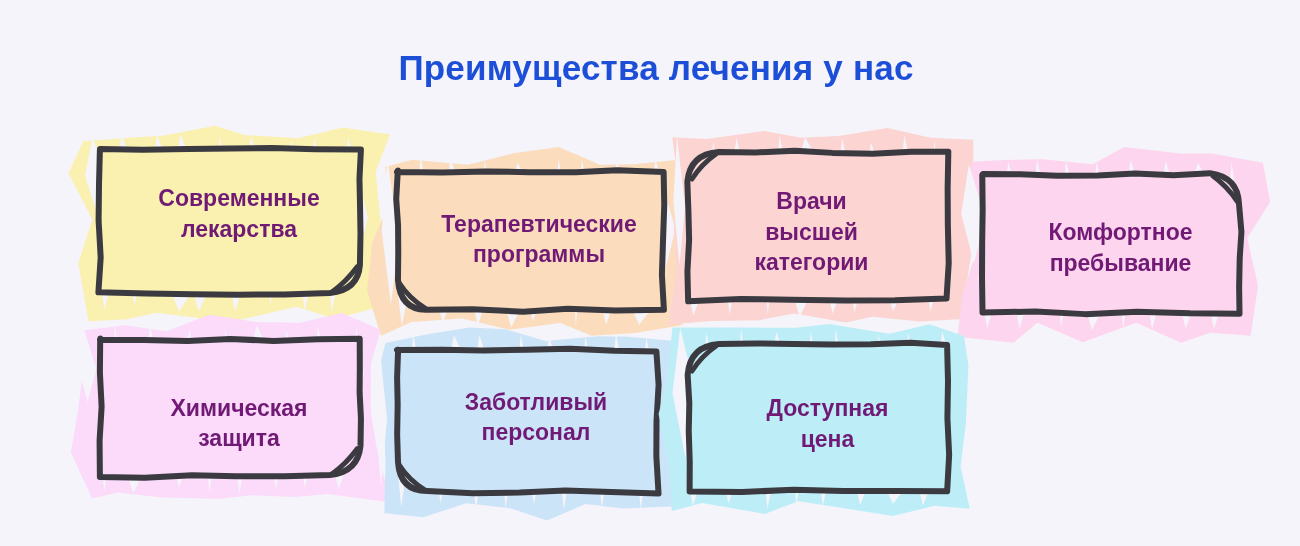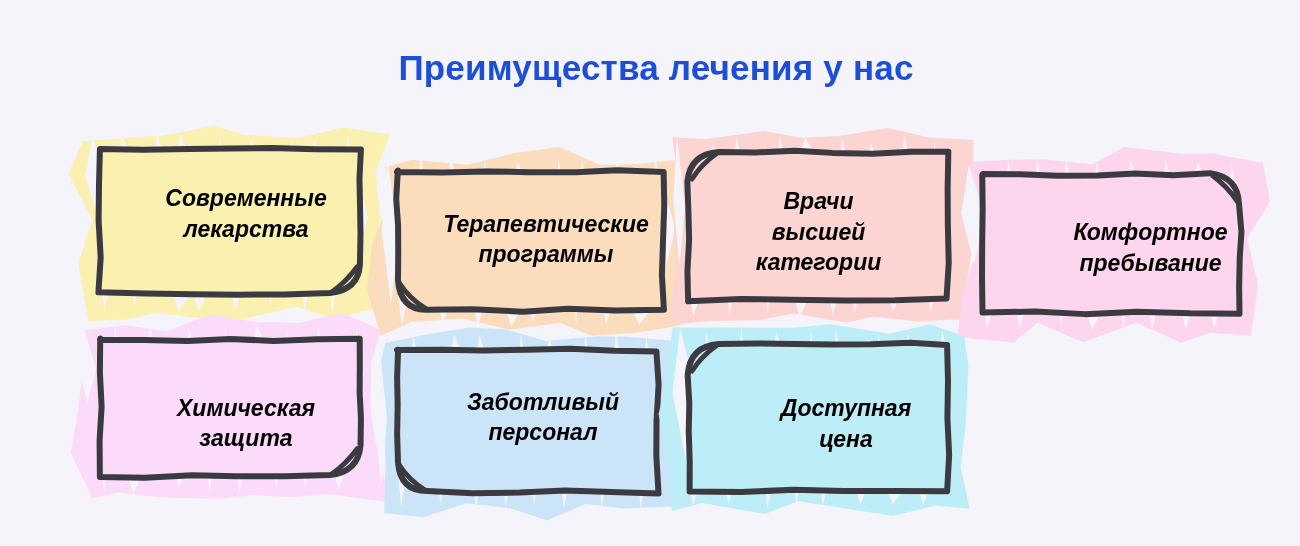--- a/index.html
+++ b/index.html
@@ -34,35 +34,34 @@
     position: absolute;
   }
   .card svg {
     position: absolute;
     left: 0;
     top: 0;
     overflow: visible;
   }
   .card-label {
     position: absolute;
-    left: 16px;
+    left: 9px;
     top: 0;
     width: 100%;
     height: 100%;
     display: flex;
     align-items: center;
     justify-content: center;
     text-align: center;
     font-size: 23px;
     font-weight: bold;
-    color: #000000;
+    color: #701a75;
     line-height: 1.32;
     white-space: pre-line;
     pointer-events: none;
-    font-style: italic;
   }
 </style>
 </head>
 <body>
 
 <div id="stage">
 
   <div id="page-title">Преимущества лечения у нас</div>
 
   <div id="cards-layer">
@@ -173,21 +172,21 @@
             <path d="M 112.06270576131688 159.00552126200273 L 123.35429526748972 135.88254801097392 L 114.88560313786009 116.96375171467763 L 106.41691100823046 140.08672496570642 Z" fill="#f5f4fa"></path>
             <path d="M 143.17138203017834 158.04159807956106 L 150.93584533607682 103.4476474622771 L 145.11249785665296 58.77986968449933 L 139.28915037722908 113.37382030178327 Z" fill="#f5f4fa"></path>
             <path d="M 172.14837105624142 158.69084362139918 L 187.73550240054868 96.2012242798354 L 176.04515389231824 45.07335390946504 L 164.35480538408777 107.56297325102881 Z" fill="#f5f4fa"></path>
             <path d="M 205.5615740740741 157.49646776406036 L 222.00018004115228 112.9679698216735 L 209.67122556584363 76.53556241426611 L 197.342271090535 121.06406035665294 Z" fill="#f5f4fa"></path>
             <path d="M 233.90481824417012 158.4090877914952 L 247.16197702331965 115.49109396433471 L 237.2191079389575 80.3763717421125 L 227.27623885459536 123.294365569273 Z" fill="#f5f4fa"></path>
           </g>
           <path d="M 3 3 L 40.32040380658436 3.160963648834019 L 77.10805641289437 4.684521604938272 L 117.75393947187929 4.609519890260631 L 154.99632458847734 2.600156035665295 L 193.53644633058985 4.239146090534979 L 230.01628000685872 2.13883573388203 Q 258 6 259 33 L 261.4296527777778 60.7689780521262 L 259.7333547668038 86.7511779835391 L 259.1249168381344 115.92000342935528 L 259.5203883744856 142.65076303155007 L 210.065448388203 142.25395061728395 L 156.91318329903976 140.63635631001372 L 105.26853137860084 143.12884430727024 L 55.29939386145402 140.58079732510288 L 2.514412722908093 141.47122770919069 L 2.00741512345679 106.93655521262002 L 2.1685245198902607 71.26505144032922 L 2.661938443072702 39.15795096021948 L 2.2703729423868313 3.8572290809327843 Z" fill="#fdd5ee"></path>
           <path d="M 3 3 L 40.32040380658436 3.160963648834019 L 77.10805641289437 4.684521604938272 L 117.75393947187929 4.609519890260631 L 154.99632458847734 2.600156035665295 L 193.53644633058985 4.239146090534979 L 230.01628000685872 2.13883573388203 Q 258 6 259 33 L 261.4296527777778 60.7689780521262 L 259.7333547668038 86.7511779835391 L 259.1249168381344 115.92000342935528 L 259.5203883744856 142.65076303155007 L 210.065448388203 142.25395061728395 L 156.91318329903976 140.63635631001372 L 105.26853137860084 143.12884430727024 L 55.29939386145402 140.58079732510288 L 2.514412722908093 141.47122770919069 L 2.00741512345679 106.93655521262002 L 2.1685245198902607 71.26505144032922 L 2.661938443072702 39.15795096021948 L 2.2703729423868313 3.8572290809327843 Z" fill="none" stroke="#3a3a40" stroke-width="6" stroke-linejoin="round" stroke-linecap="round"></path>
           <path d="M 233 5 Q 247.4 15.6 257 30" fill="none" stroke="#3a3a40" stroke-width="5" stroke-linecap="round"></path>
         </svg>
-        <div class="card-label" style="transform: translateY(4px); margin-left: 23px;">Комфортное
+        <div class="card-label" style="transform: translateY(4px);">Комфортное
 пребывание</div>
       </div>
       <div class="card" style="left: 97px; top: 337px; width: 266px; height: 178px;">
         <svg width="266" height="142" viewBox="0 0 266 142">
           <g>
             <path d="M -13.697659465020577 -6.5809670781893 L 28.33337130119537 -11.746913580246915 L 69.34439177934547 -5.706618655692729 L 112.77722295708406 -22.156035665294926 L 159.71828458749755 -14.92232510288066 L 203.10584827552418 -14.128943758573389 L 244.84114858906526 -23.97342249657064 L 283.56616083676266 -7.171810699588478 L 273.8581275720165 27.344170096021948 L 273.7608024691358 74.8636488340192 L 279.2684156378601 108.73703703703704 L 293.34393004115225 165.31001371742113 L 230.92931731334508 157.08653978052126 L 197.4127069860866 159.95102880658436 L 155.45370982755242 158.1756001371742 L 121.6202270723104 161.8096364883402 L 65.22090069566921 160.53215020576133 L 20.74955785812267 155.429561042524 L -5.003677983539095 161.44014060356653 L -26.16739540466392 115.33827160493827 L -19.82632887517147 78.6519890260631 L -13.512011316872428 32.862825788751714 Z" fill="#fbdafa"></path>
             <path d="M -13.357150205761318 -8.87880658436214 L -0.6491426611796989 31.92679068072703 L -9.544747942386833 65.3131884430727 L -19.07575360082305 28.217190929355283 Z" fill="#f5f4fa"></path>
             <path d="M 17.965277777777782 -11.906652949245542 L 28.936162551440333 67.92768934327847 L 21.256543209876547 133.24669667352538 L 13.028379629629633 60.67002186213992 Z" fill="#f5f4fa"></path>
             <path d="M 52.9420267489712 -11.708161865569274 L 67.09759945130317 56.19550158607682 L 57.18869855967079 111.75304441015089 L 46.572019032921816 50.02244127229081 Z" fill="#f5f4fa"></path>
             <path d="M 92.31383744855968 -7.196913580246914 L 109.60060013717423 54.98541259430727 L 97.49986625514404 105.86186128257887 L 84.53479423868313 49.33247385116598 Z" fill="#f5f4fa"></path>
@@ -234,21 +233,21 @@
             <path d="M 207.7462277091907 161.4792524005487 L 217.20775891632374 97.8599647462277 L 210.11161051097395 45.807820301783266 L 203.01546210562415 109.42710795610424 Z" fill="#f5f4fa"></path>
             <path d="M 246.64914266117972 162.86923868312758 L 254.85926783264748 100.79137242798353 L 248.70167395404667 50.000390946502066 L 242.54408007544583 112.0782572016461 Z" fill="#f5f4fa"></path>
           </g>
           <path d="M 3 3 L 47.98734996570644 2.727189643347051 L 89.37603137860081 3.519677640603567 L 132.44022719478738 2.671630658436214 L 176.08857938957473 1.8620610425240054 L 220.6149151234568 3.777388545953361 L 262.4093578532236 4.555884773662552 L 264.60277177640603 37.59878429355281 L 262.51120627572016 74.24806241426612 L 262.3470070301783 109.13087962962963 L 264.5299271262003 146.5706927297668 L 216.9315715020576 145.06503257887516 L 171.3865080589849 143.42994855967078 L 125.67004543895747 145.6111196844993 L 78.9426774691358 146.36163237311385 L 33.26119427297668 144.08642489711934 Q 6 144 4 115 L 3.156460048010974 87.75339849108367 L 3.677857510288066 57.4711951303155 L 3.104399005486968 30.33364197530864 L 4.1225042866941015 2.7308624828532237 Z" fill="#cce4f8"></path>
           <path d="M 3 3 L 47.98734996570644 2.727189643347051 L 89.37603137860081 3.519677640603567 L 132.44022719478738 2.671630658436214 L 176.08857938957473 1.8620610425240054 L 220.6149151234568 3.777388545953361 L 262.4093578532236 4.555884773662552 L 264.60277177640603 37.59878429355281 L 262.51120627572016 74.24806241426612 L 262.3470070301783 109.13087962962963 L 264.5299271262003 146.5706927297668 L 216.9315715020576 145.06503257887516 L 171.3865080589849 143.42994855967078 L 125.67004543895747 145.6111196844993 L 78.9426774691358 146.36163237311385 L 33.26119427297668 144.08642489711934 Q 6 144 4 115 L 3.156460048010974 87.75339849108367 L 3.677857510288066 57.4711951303155 L 3.104399005486968 30.33364197530864 L 4.1225042866941015 2.7308624828532237 Z" fill="none" stroke="#3a3a40" stroke-width="6" stroke-linejoin="round" stroke-linecap="round"></path>
           <path d="M 31 143 Q 15 133 6 119" fill="none" stroke="#3a3a40" stroke-width="5" stroke-linecap="round"></path>
         </svg>
         <div class="card-label" style="transform: translateY(-4px);">Заботливый
 персонал</div>
       </div>
-      <div class="card" style="left: 686px; top: 341px; width: 265px; height: 153px; padding-left: 23px;">
+      <div class="card" style="left: 686px; top: 341px; width: 265px; height: 153px;">
         <svg width="265" height="153" viewBox="0 0 265 153">
           <g>
             <path d="M -13.614411865569274 -13.437860082304526 L 35.5938234861846 -13.401406035665294 L 59.78091686262983 -13.389917695473251 L 109.74784563002156 -13.152091906721536 L 143.39584435626102 -16.88545953360768 L 203.36688834999023 -7.306069958847737 L 243.48813810503626 -16.75960219478738 L 277.8830504115226 -4.999142661179697 L 282.4406378600823 24.046296296296298 L 279.84948559670784 82.92482853223594 L 274.566975308642 125.58936899862826 L 283.77829218106996 167.6448559670782 L 248.45285003919264 164.75013717421126 L 206.81777998236333 175.10639574759946 L 149.95019963746816 165.88446502057613 L 112.34393616500098 160.17076474622772 L 78.78911302175192 172.90356652949245 L 16.14992773858515 161.9841049382716 L -14.190903635116598 170.05435528120714 L -16.936548353909465 126.11652949245541 L -27.420584705075445 72.96831275720164 L -18.993098422496573 39.55672153635116 Z" fill="#bdeef8"></path>
             <path d="M -5.72638888888889 -13.071467764060356 L 11.657227366255144 58.42642552940673 L -0.51130401234568 116.92470186042523 L -13.549016203703705 51.926617048182436 Z" fill="#f5f4fa"></path>
             <path d="M 20.47258230452675 -7.984087791495199 L 31.651997599451306 47.74470146390605 L 23.826406893004116 93.34098358196161 L 15.4418454218107 42.678447895233205 Z" fill="#f5f4fa"></path>
             <path d="M 55.06661522633745 -11.917283950617284 L 64.32166495198902 53.101351884002064 L 57.84313014403292 106.29841756687243 L 50.901842849794235 47.19056680812758 Z" fill="#f5f4fa"></path>
             <path d="M 90.35200617283951 -8.969821673525377 L 109.50573559670782 44.608074320558984 L 96.09812500000001 88.44453467935529 L 81.73282793209877 39.73735650291495 Z" fill="#f5f4fa"></path>
             <path d="M 124.84727366255144 -9.31454046639232 L 136.6733453360768 56.514714452589175 L 128.39509516460905 110.37501393175583 L 119.52554140946502 50.53023673268176 Z" fill="#f5f4fa"></path>
             <path d="M 149.95982510288067 -12.753909465020577 L 161.14548182441703 69.88287721836423 L 153.31552211934158 137.49479359567906 L 144.9262795781893 62.370442065329236 Z" fill="#f5f4fa"></path>
             <path d="M 192.6526234567901 -6.942249657064472 L 202.98387345679012 63.57037125985942 L 195.75199845679012 121.2625156464335 L 188.0035609567901 57.16013299468451 Z" fill="#f5f4fa"></path>

